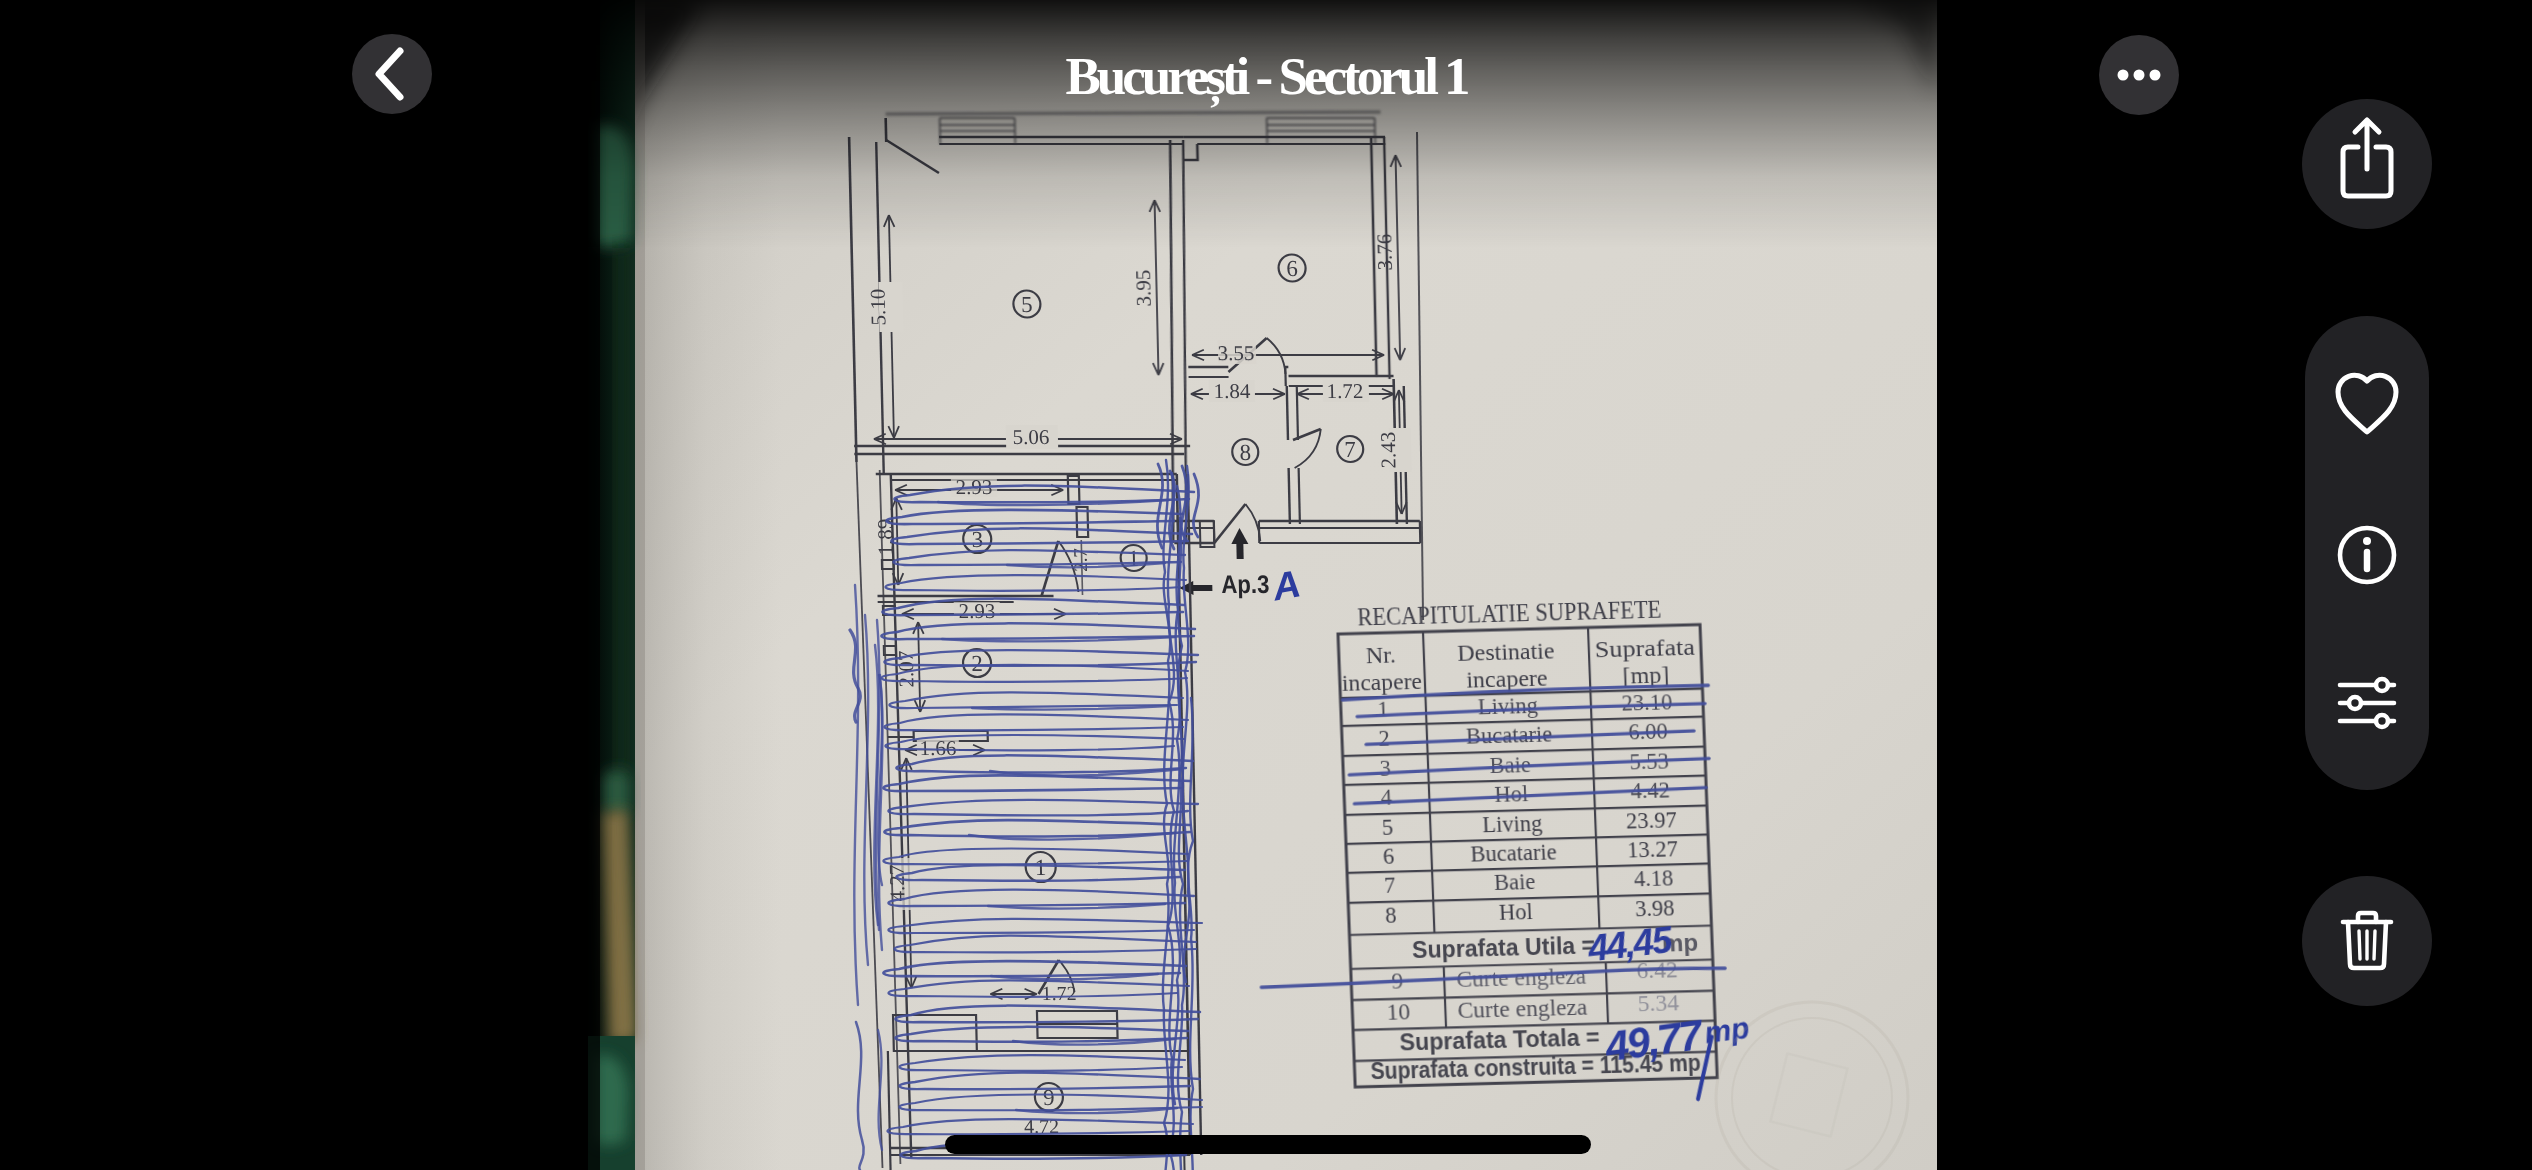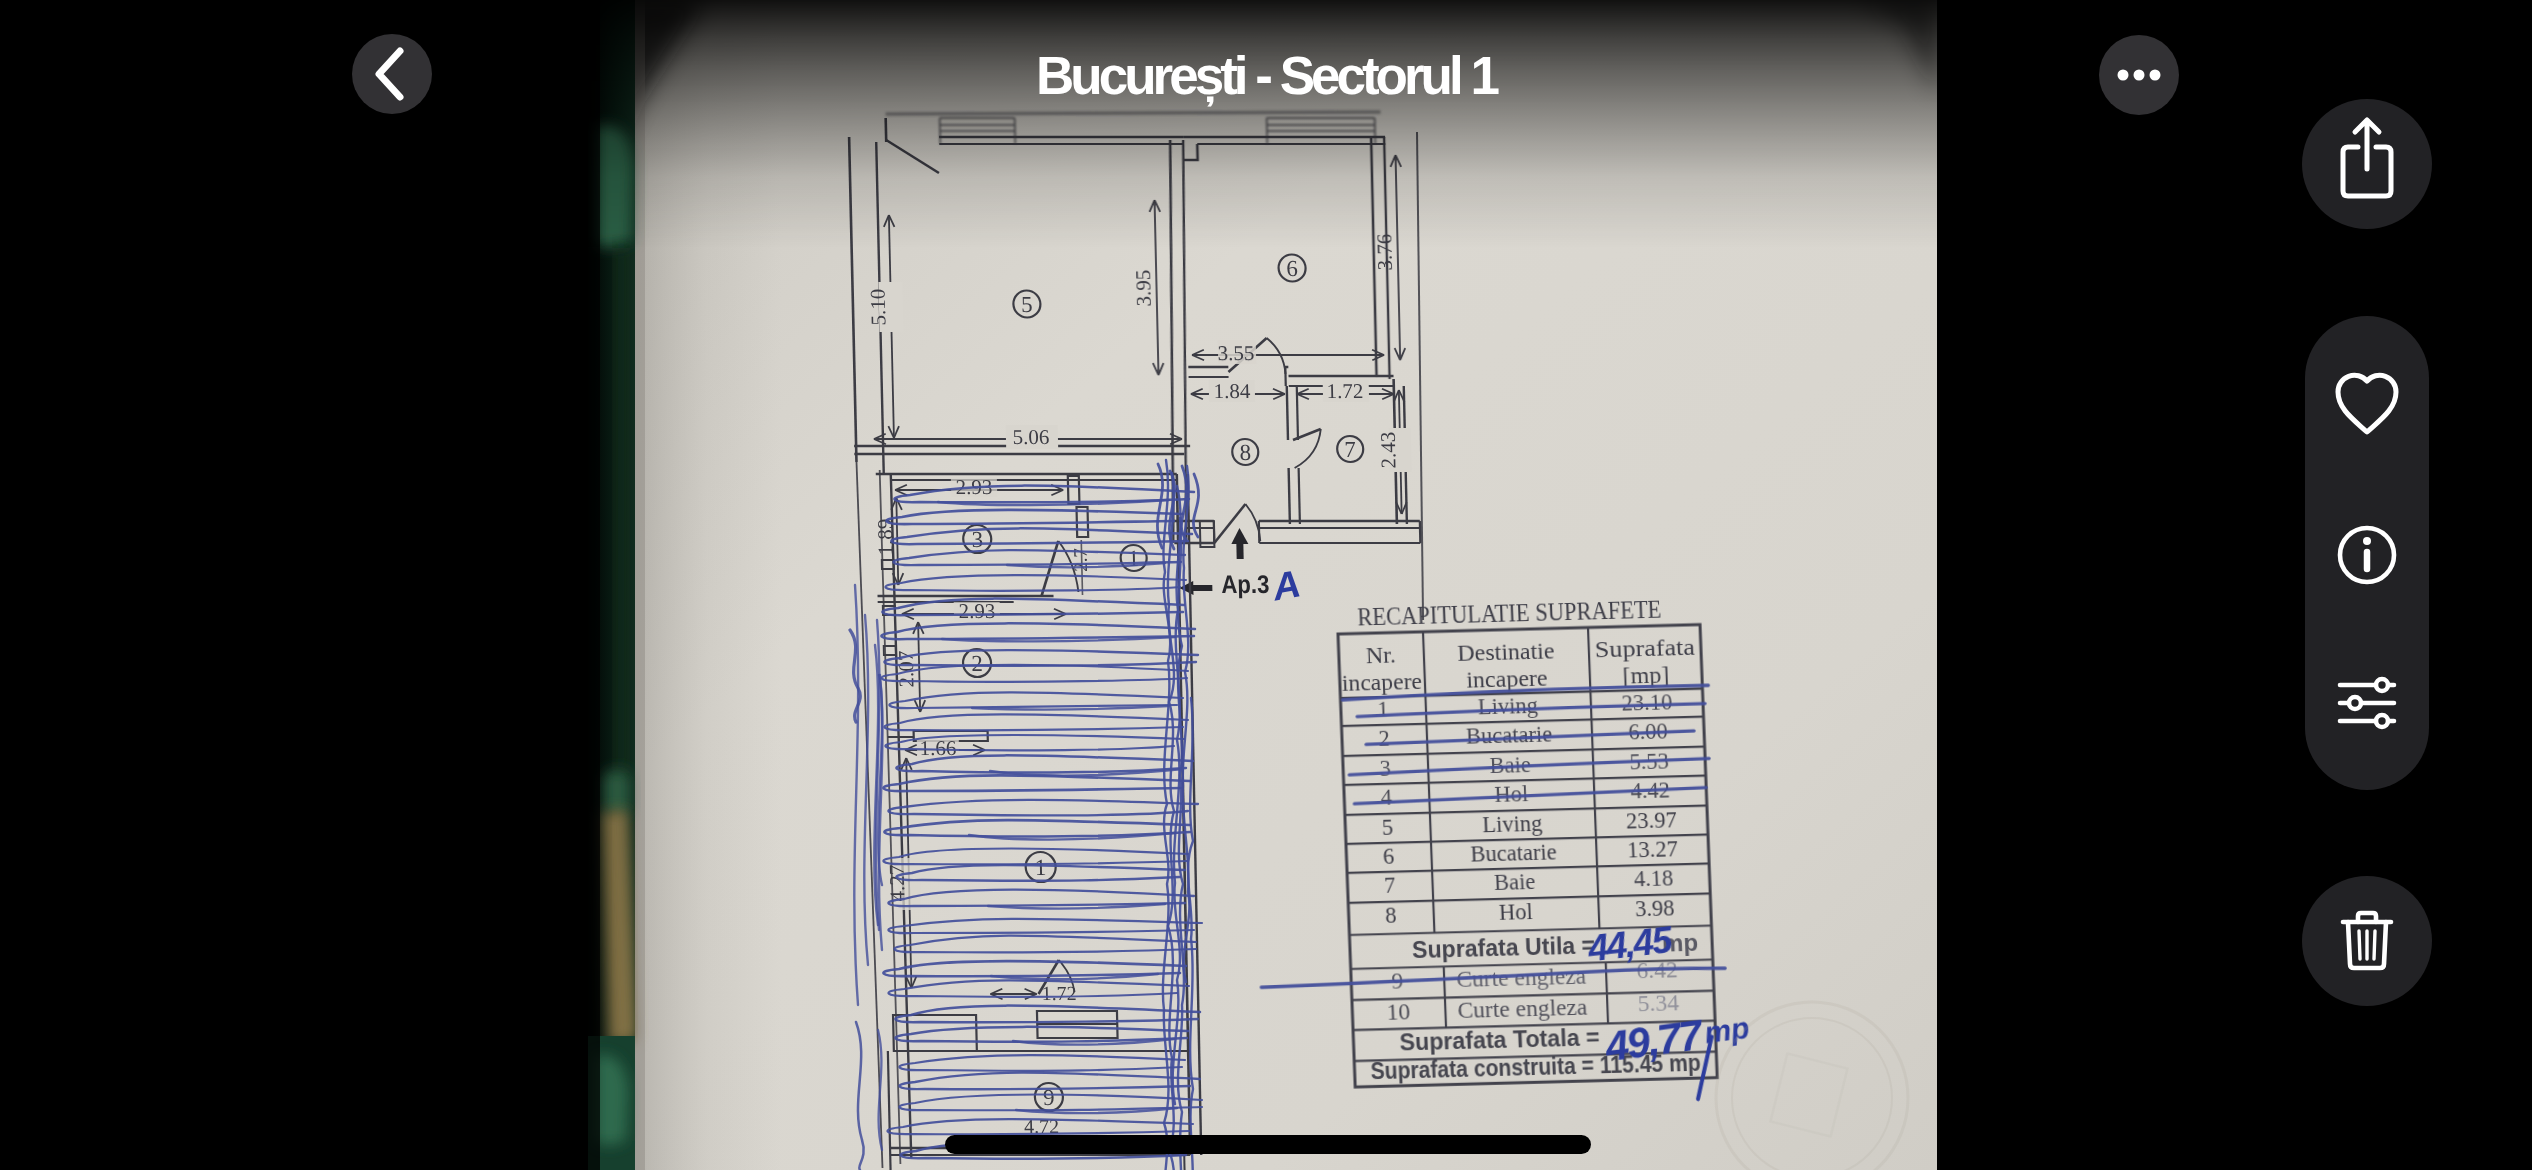--- a/index.html
+++ b/index.html
@@ -486,21 +486,21 @@
 
   <rect x="0" y="1036" width="47" height="134" fill="#16402e"></rect>
   <path d="M8,1056 Q36,1050 40,1090 L38,1140 Q18,1150 8,1140 Z" fill="#2f6b4d" filter="url(#soft)"></path>
   <rect x="0" y="0" width="12" height="1170" fill="#000" opacity="0.75"></rect>
 
   <rect x="47" y="0" width="10" height="1170" fill="#8a867e" opacity="0.45"></rect>
 </svg>
 
 <div class="abs" style="left:0;top:0;width:2532px;height:250px;background:linear-gradient(180deg,rgba(0,0,0,0.92) 0px,rgba(0,0,0,0.70) 38px,rgba(0,0,0,0.55) 70px,rgba(0,0,0,0.35) 118px,rgba(0,0,0,0.12) 178px,rgba(0,0,0,0) 248px);"></div>
 
-<div class="abs" style="left:0;top:44px;width:2532px;height:64px;line-height:64px;text-align:center;color:#fff;font-family:Liberation Sans, sans-serif;font-size:53px;font-weight:600;letter-spacing:-4px;">București - Sectorul 1</div>
+<div class="abs" style="left:0;top:44px;width:2532px;height:64px;line-height:64px;text-align:center;color:#fff;font-family:Liberation Serif, serif;font-size:53px;font-weight:600;letter-spacing:-4px;">București - Sectorul 1</div>
 
 <div class="abs" style="left:352px;top:34px;width:80px;height:80px;border-radius:50%;background:#323134;"></div>
 <svg class="abs" style="left:352px;top:34px" width="80" height="80">
     <path d="M48,17 L27,40 L48,63" stroke="#fff" stroke-width="7" fill="none" stroke-linecap="round" stroke-linejoin="round"></path>
   </svg>
 
 <div class="abs" style="left:2099px;top:35px;width:80px;height:80px;border-radius:50%;background:#323134;"></div>
 <svg class="abs" style="left:2099px;top:35px" width="80" height="80">
     <circle cx="24" cy="40" r="5.5" fill="#fff"></circle>
     <circle cx="40" cy="40" r="5.5" fill="#fff"></circle>

